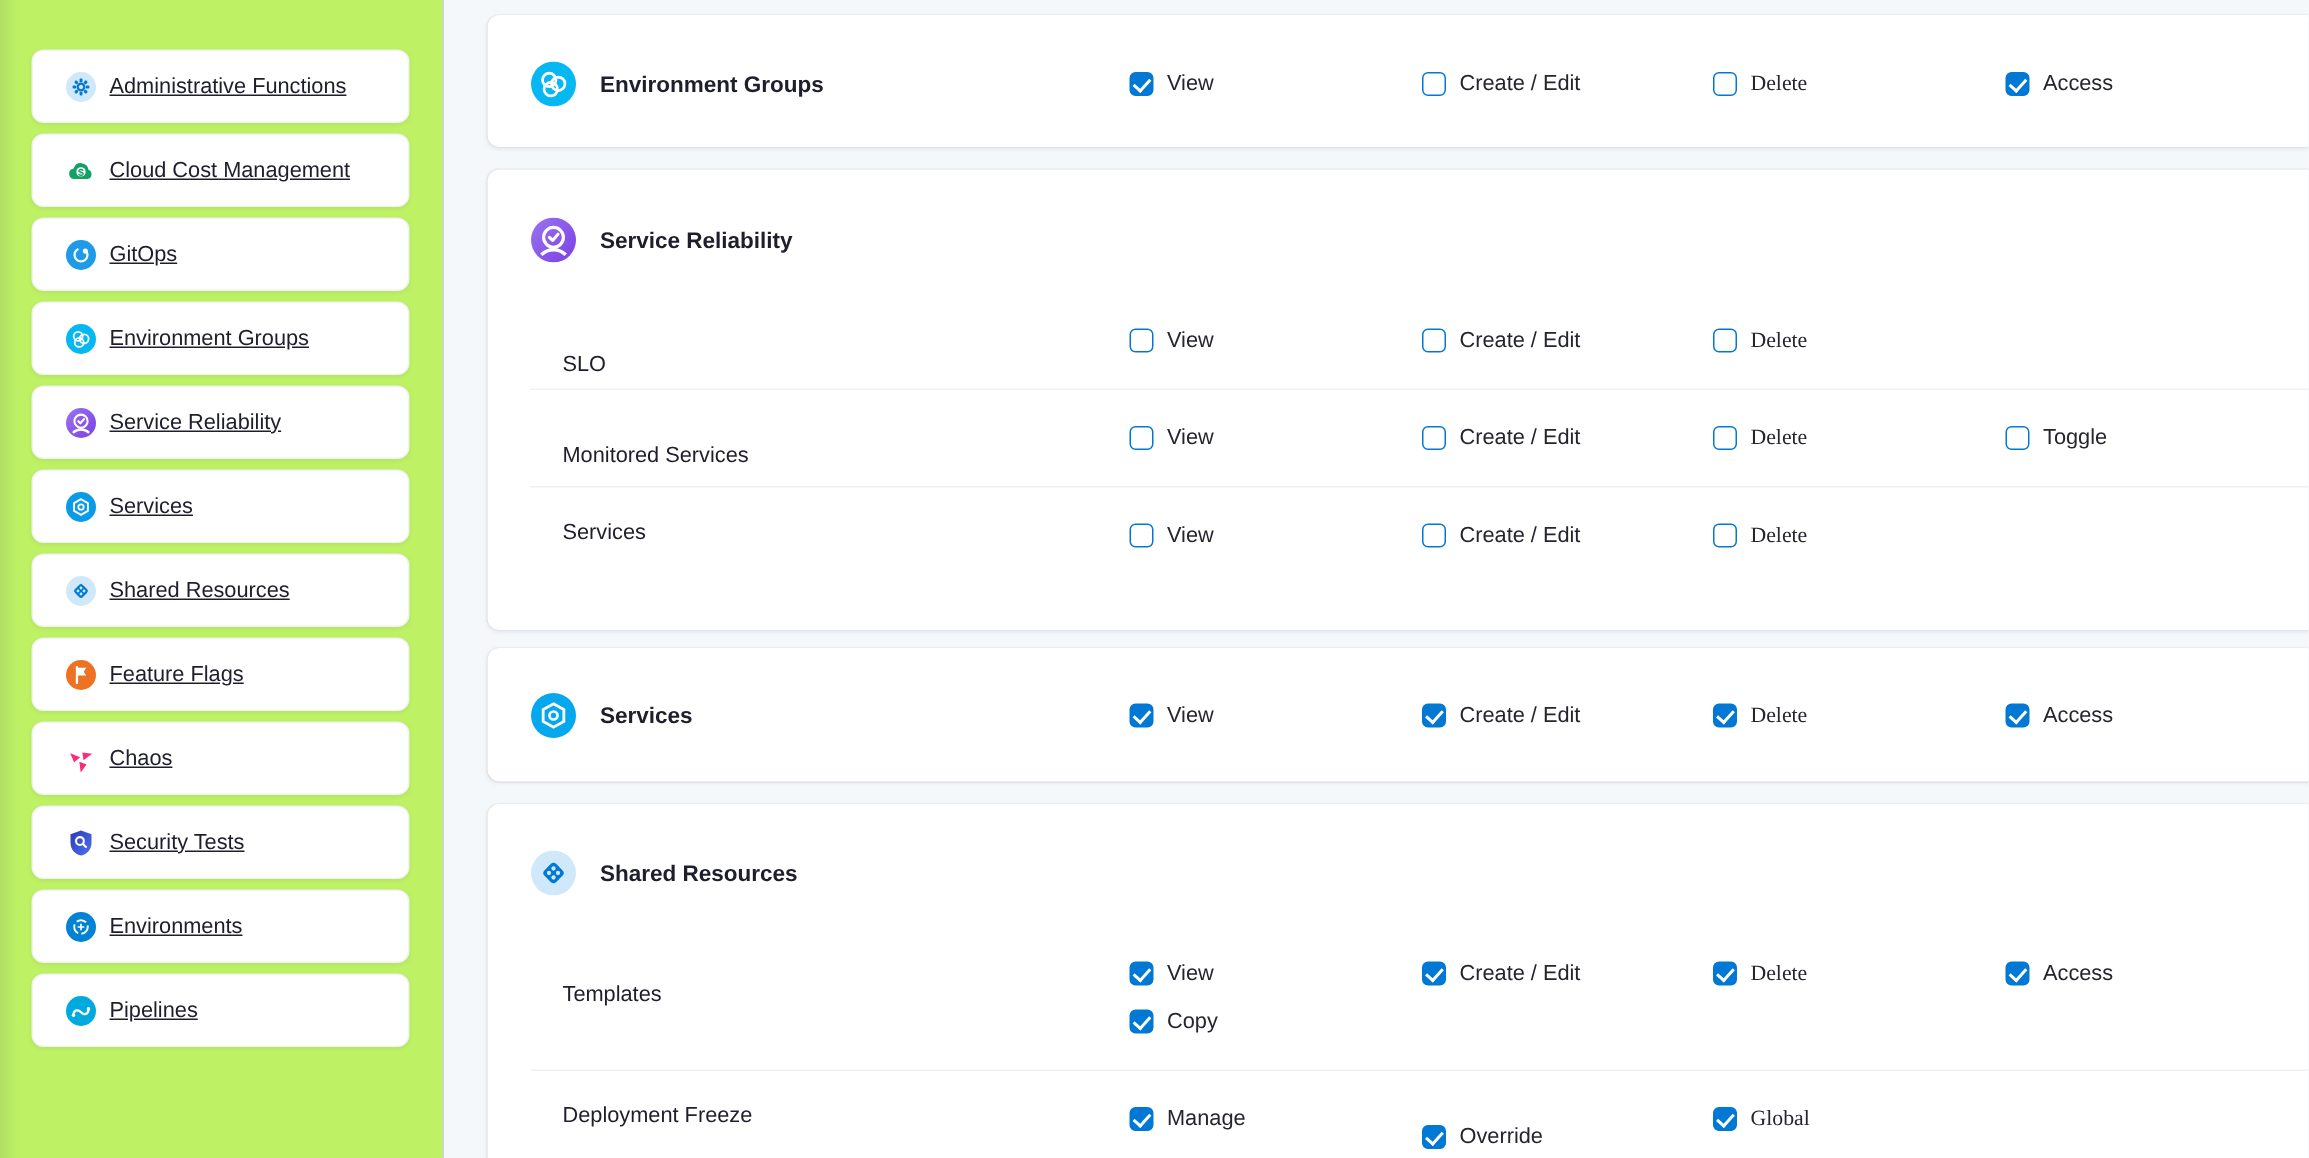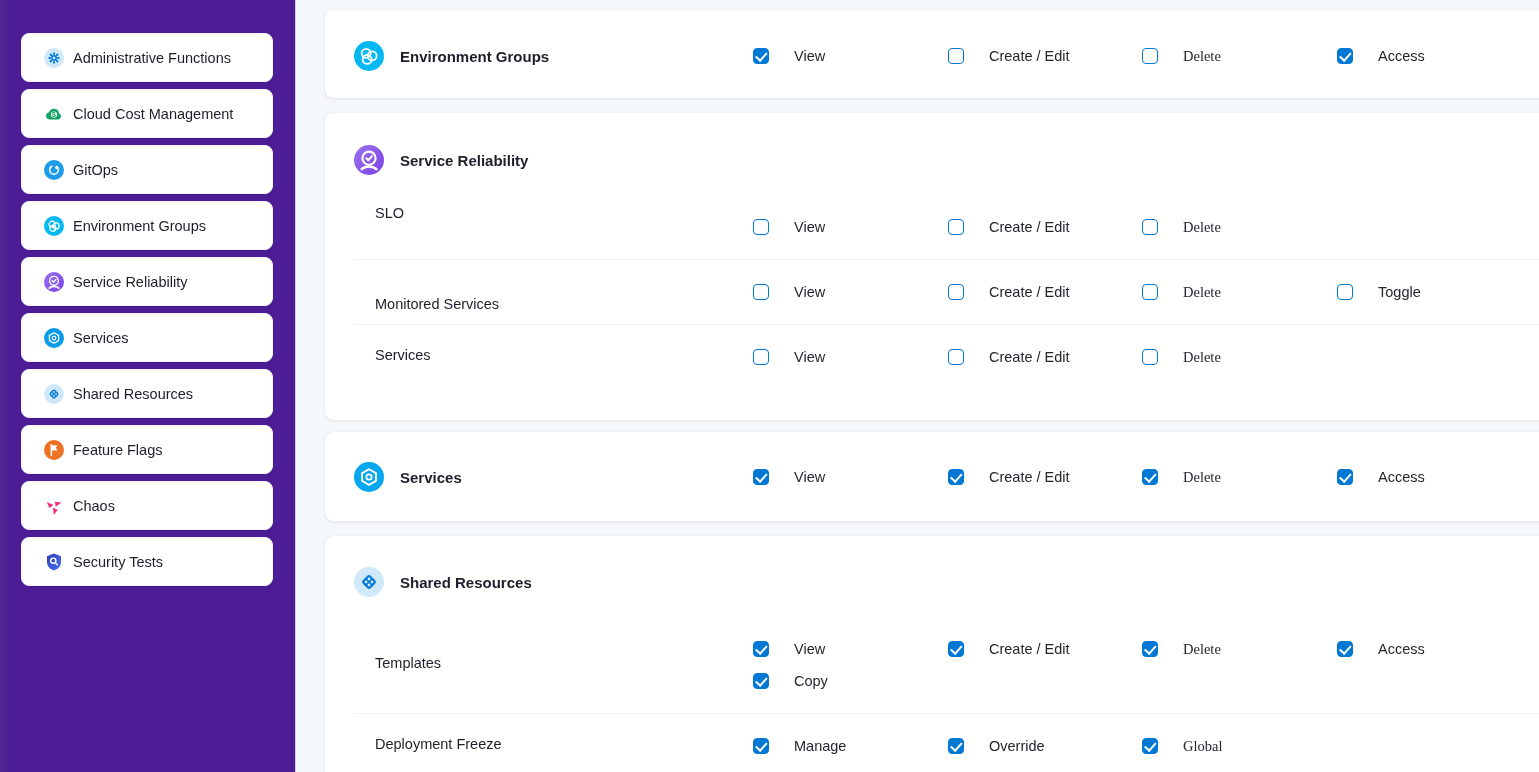--- a/index.html
+++ b/index.html
@@ -7,23 +7,24 @@
   body {
     font-family:"Liberation Sans", sans-serif;
     color:#1e1e2c;
     background:#f4f8fb;
     position:relative;
   }
 
   
   .sidebar {
     position:absolute; left:0; top:0; width:296px; height:772px;
-    background:#4c1d95;
+    background:#bef264;
     border-right:1px solid #d0d2dc;
     padding:33px 0 0 21px;
+    text-decoration:underline;
   }
   .sidebar::before {
     content:""; position:absolute; left:0; top:0; bottom:0; width:12px;
     background:linear-gradient(90deg, rgba(96,97,112,0.14), rgba(96,97,112,0));
     pointer-events:none;
   }
   .side-item {
     width:252px; height:49px; margin-bottom:7px;
     background:#fff; border:1px solid #f1f2f6; border-radius:8px;
     box-shadow:0 1px 3px rgba(40,41,61,0.07);
@@ -45,21 +46,21 @@
   .card-3 { top:432px; height:89px; }
   .card-4 { top:536px; height:290px; }
 
   .card-header { position:absolute; left:29px; display:flex; align-items:center; gap:16px; }
   .card-header .hicon { width:30px; height:30px; display:flex; }
   .card-title { font-size:15px; font-weight:700; color:#1e1e2c; white-space:nowrap; }
 
   .row-label { position:absolute; left:50px; font-size:14.5px; color:#1e1e2c; white-space:nowrap; }
   .hr { position:absolute; left:29px; right:0; height:1px; background:#eef0f3; }
 
-  .perm { position:absolute; display:flex; align-items:center; gap:25px; height:20px; cursor:pointer; }
+  .perm { position:absolute; display:flex; align-items:center; gap:9px; height:20px; cursor:pointer; }
   .perm .pl { font-size:14.5px; color:#25252e; white-space:nowrap; }
   .c1 { left:428px; } .c2 { left:623px; } .c3 { left:817px;font-family:Liberation Serif, serif; } .c4 { left:1012px; }
 
   .cb {
     width:16px; height:16px; flex:0 0 auto;
     border:1.5px solid #0278d5; border-radius:4px; background:#fff; position:relative;
   }
   .cb.checked { background:#0278d5; }
   .cb.checked::after {
     content:""; position:absolute; left:4.2px; top:1.3px; width:4.6px; height:8.6px;
@@ -208,21 +209,42 @@
             </linearGradient>
           </defs>
           <path d="M10 1.6 L17 4.2 V9.8 C17 14.6 13.9 17.3 10 18.4 C6.1 17.3 3 14.6 3 9.8 V4.2 Z" fill="url(#shg1)"></path>
           <circle cx="9.3" cy="8.7" r="2.6" fill="none" stroke="#fff" stroke-width="1.4"></circle>
           <path d="M11.3 10.7 L13.3 12.7" stroke="#fff" stroke-width="1.4" stroke-linecap="round"></path>
         </svg>
     </span>
     <span class="slabel">Security Tests</span>
   </div>
 
-
+  <div class="side-item">
+    <span class="sicon">
+      <svg width="20" height="20" viewBox="0 0 20 20">
+          <circle cx="10" cy="10" r="10" fill="#0182d3"></circle>
+          <circle cx="10" cy="10" r="4.5" fill="none" stroke="#fff" stroke-width="1.3" stroke-dasharray="6.8 2.2"></circle>
+          <path d="M8.2 10 h3.6 M10 8.2 v3.6" stroke="#fff" stroke-width="1.1" stroke-linecap="round"></path>
+        </svg>
+    </span>
+    <span class="slabel">Environments</span>
+  </div>
+
+  <div class="side-item">
+    <span class="sicon">
+      <svg width="20" height="20" viewBox="0 0 20 20">
+          <circle cx="10" cy="10" r="10" fill="#00aadf"></circle>
+          <path d="M5 12.8 C5 9 8.2 8.8 10 10.8 C11.8 12.8 15 12.4 15 8.6" fill="none" stroke="#fff" stroke-width="1.5" stroke-linecap="round"></path>
+          <circle cx="5" cy="12.8" r="1.2" fill="#fff"></circle>
+          <circle cx="15" cy="8.6" r="1.2" fill="#fff"></circle>
+        </svg>
+    </span>
+    <span class="slabel">Pipelines</span>
+  </div>
 
 </div>
 
 <div class="main">
 
   <div class="card card-1">
     <div class="card-header" style="top:31px">
       <span class="hicon">
         <svg width="30" height="30" viewBox="0 0 20 20">
             <circle cx="10" cy="10" r="10" fill="#06b8f1"></circle>
@@ -265,21 +287,21 @@
             </defs>
             <circle cx="10" cy="10" r="10" fill="url(#srg2)"></circle>
             <circle cx="10" cy="8.8" r="4.4" fill="none" stroke="#fff" stroke-width="1.4"></circle>
             <path d="M8.2 8.8 l1.4 1.4 L12 7.4" fill="none" stroke="#fff" stroke-width="1.4" stroke-linecap="round" stroke-linejoin="round"></path>
             <path d="M4.6 16.6 a7.6 7.6 0 0 1 10.8 0" fill="none" stroke="#fff" stroke-width="1.6"></path>
           </svg>
       </span>
       <span class="card-title">Service Reliability</span>
     </div>
 
-    <span class="row-label" style="top:92px">SLO</span>
+    <span class="row-label" style="top:122px">SLO</span>
     <label class="perm c1" style="top:104px">
       <span class="cb"></span>
       <span class="pl">View</span>
     </label>
     <label class="perm c2" style="top:104px">
       <span class="cb"></span>
       <span class="pl">Create / Edit</span>
     </label>
     <label class="perm c3" style="top:104px">
       <span class="cb"></span>
@@ -388,21 +410,21 @@
       <span class="cb checked"></span>
       <span class="pl">Copy</span>
     </label>
     <div class="hr" style="top:177px"></div>
 
     <span class="row-label" style="top:200px">Deployment Freeze</span>
     <label class="perm c1" style="top:200px">
       <span class="cb checked"></span>
       <span class="pl">Manage</span>
     </label>
-    <label class="perm c2" style="top:200px">
+    <label class="perm c2" style="top:212px">
       <span class="cb checked"></span>
       <span class="pl">Override</span>
     </label>
     <label class="perm c3" style="top:200px">
       <span class="cb checked"></span>
       <span class="pl">Global</span>
     </label>
   </div>
 
 </div>

